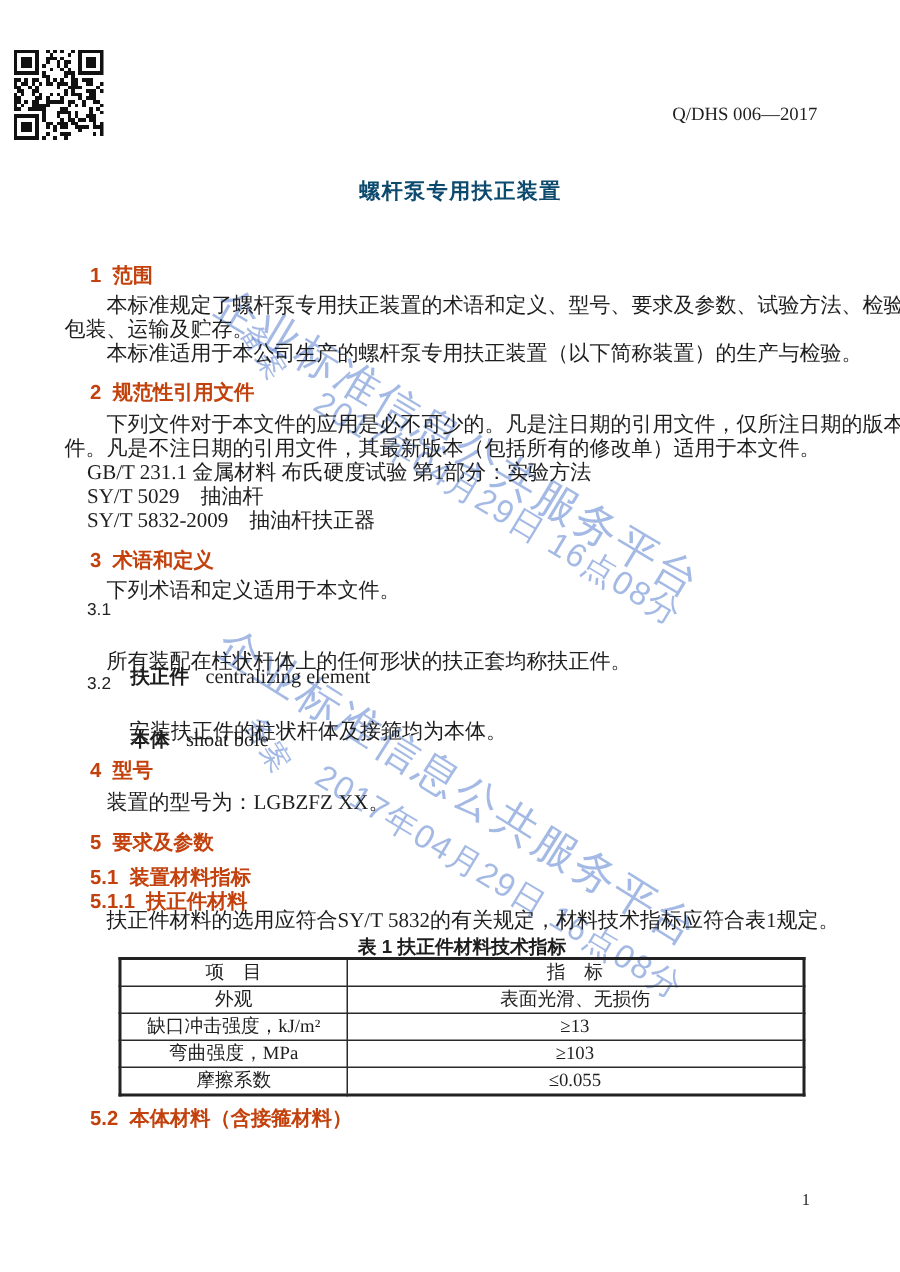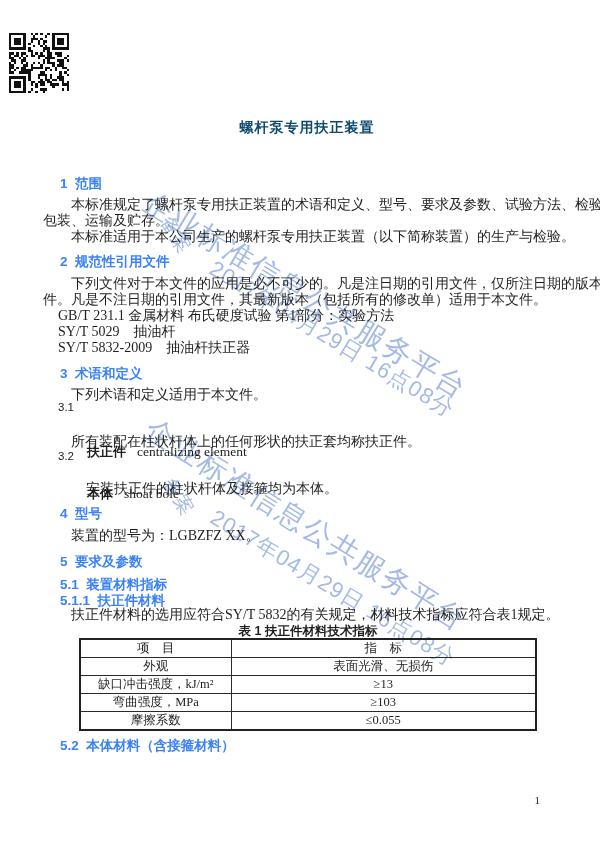--- a/index.html
+++ b/index.html
@@ -8,21 +8,21 @@
     position:relative;
     width:600px; height:848px;
     margin:0 auto;
     background:#ffffff;
     overflow:hidden;
     font-family:"Liberation Serif", serif;
     color:#1e1e1e;
   }
   .abs { position:absolute; white-space:pre; z-index:2; }
   .body-text { font-size:14px; line-height:16px; font-family:"Liberation Serif", serif; }
-  .heading  { font-size:13.5px; font-weight:bold; font-family:"Liberation Sans", sans-serif; color:#3b82f6; }
+  .heading  { font-size:13.5px; font-weight:bold; font-family:"Liberation Sans", sans-serif; color:#c2410c; }
   .subnum   { font-size:11.5px; font-family:"Liberation Sans", sans-serif; color:#222; }
   .doc-title{ font-size:14px; font-weight:bold; font-family:"Liberation Sans", sans-serif; letter-spacing:1px; color:#0c4a6e; }
   .doc-num  { font-size:12.5px; }
   .term-cn  { font-size:13px; font-weight:bold; font-family:"Liberation Sans", sans-serif; }
   .term-en  { font-size:13.5px; margin-left:11px; font-family:"Liberation Serif", serif; font-weight:normal; }
   .caption  { font-size:12.5px; font-weight:bold; font-family:"Liberation Sans", sans-serif; text-align:center; }
   .pageno   { font-size:11px; }
 
   table.spec {
     position:absolute; left:79px; top:638px; width:458px; height:85px;
@@ -254,20 +254,21 @@
       <rect x="13" y="23" width="1" height="1" fill="#111"></rect>
       <rect x="14" y="23" width="1" height="1" fill="#111"></rect>
       <rect x="15" y="23" width="1" height="1" fill="#111"></rect>
       <rect x="22" y="23" width="1" height="1" fill="#111"></rect>
       <rect x="24" y="23" width="1" height="1" fill="#111"></rect>
       <rect x="8" y="24" width="1" height="1" fill="#111"></rect>
       <rect x="11" y="24" width="1" height="1" fill="#111"></rect>
       <rect x="14" y="24" width="1" height="1" fill="#111"></rect>
     </svg>
 
+  <div class="abs doc-num" style="left:345px; top:69px; width:200px; text-align:right;">Q/DHS 006—2017</div>
 
   <div class="abs doc-title" style="left:14px; top:119px; width:586px; text-align:center;">螺杆泵专用扶正装置</div>
 
   <div class="abs heading" style="left:60px; top:175px;">1  范围</div>
   <div class="abs body-text" style="left:71px; top:197px;">本标准规定了螺杆泵专用扶正装置的术语和定义、型号、要求及参数、试验方法、检验规则、标志、</div>
   <div class="abs body-text" style="left:43px; top:213px;">包装、运输及贮存。</div>
   <div class="abs body-text" style="left:71px; top:229px;">本标准适用于本公司生产的螺杆泵专用扶正装置（以下简称装置）的生产与检验。</div>
 
   <div class="abs heading" style="left:60px; top:253px;">2  规范性引用文件</div>
   <div class="abs body-text" style="left:71px; top:276px;">下列文件对于本文件的应用是必不可少的。凡是注日期的引用文件，仅所注日期的版本适用于本文</div>

